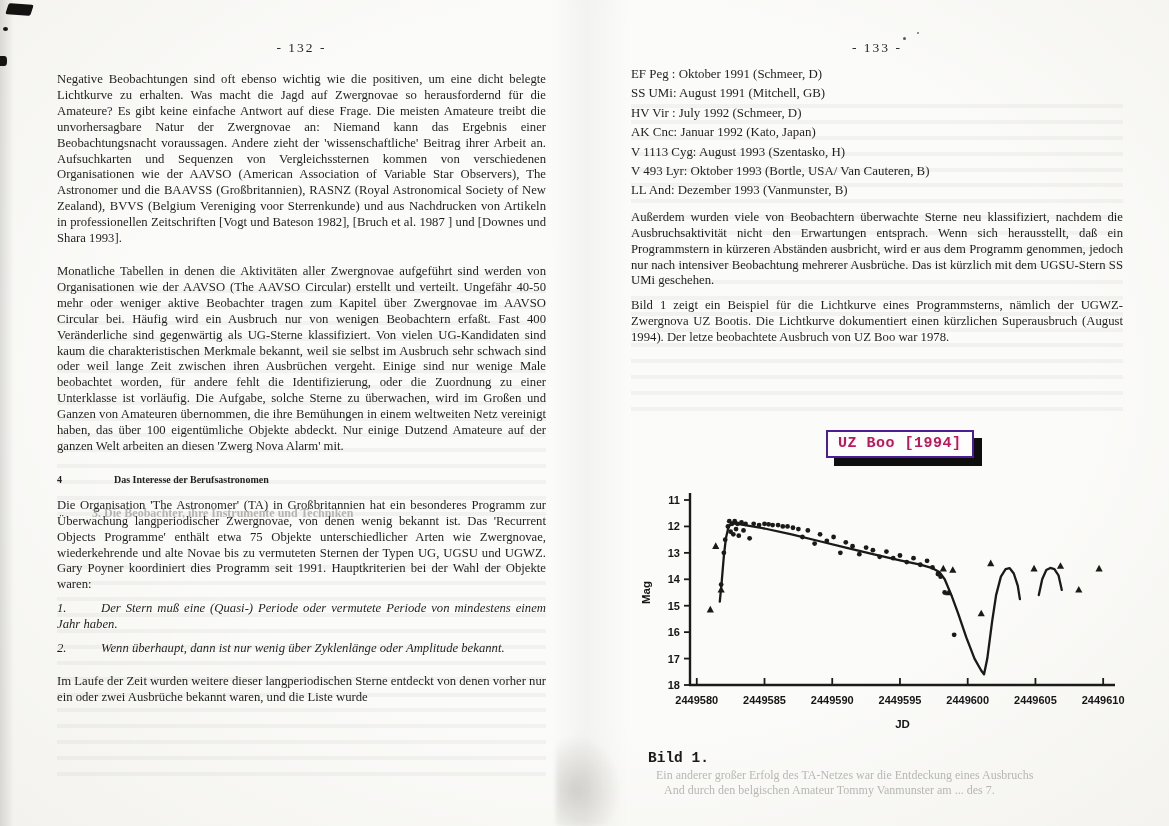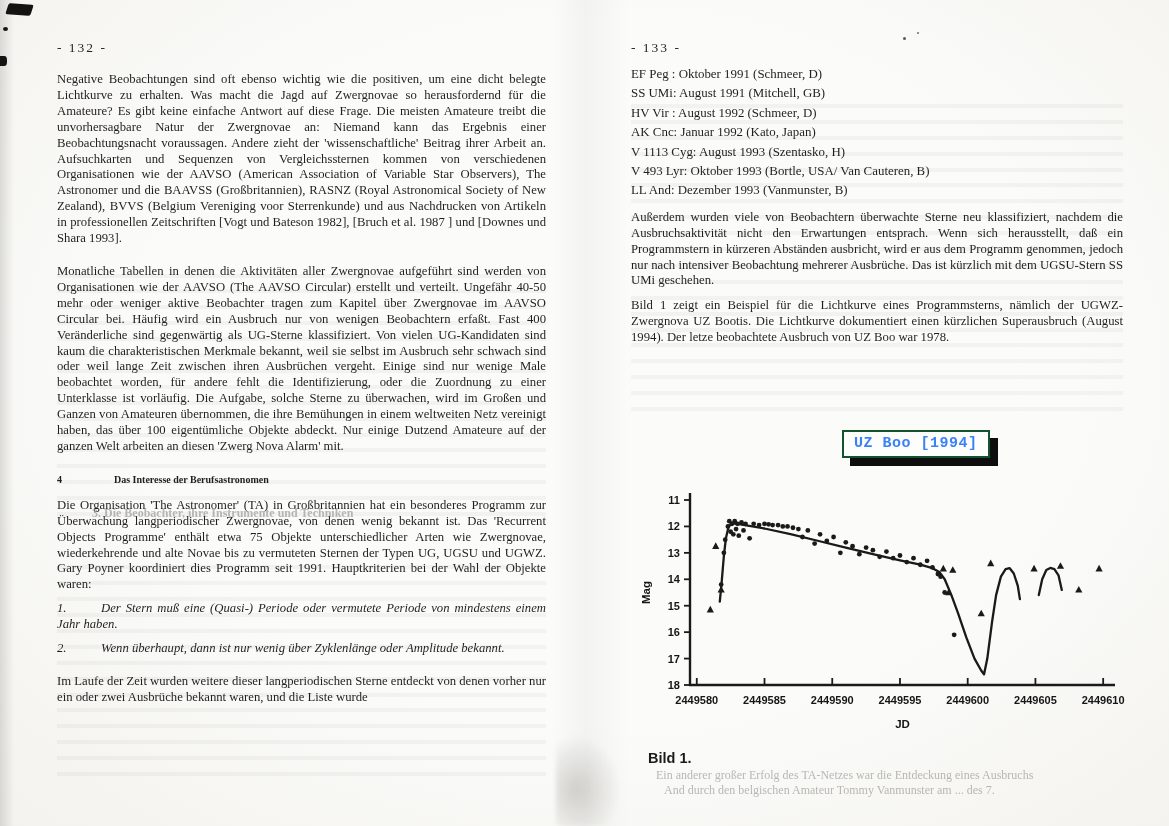--- a/index.html
+++ b/index.html
@@ -18,21 +18,21 @@
   .speck{position:absolute;background:#141311;}
   .speck.s1{left:7px;top:4px;width:25px;height:11px;transform:skew(-18deg,4deg);border-radius:2px;}
   .speck.s2{left:3px;top:27px;width:5px;height:4px;border-radius:50%;}
   .speck.s3{left:0;top:56px;width:7px;height:10px;border-radius:0 40% 40% 0;}
   .speck.s4{left:903px;top:37px;width:3px;height:3px;border-radius:50%;background:#5b5955;}
   .speck.s5{left:917px;top:32px;width:2px;height:2px;border-radius:50%;background:#6e6c68;}
 
   .page{position:absolute;top:40px;}
   .page-left{left:57px;width:489px;}
   .page-right{left:631px;width:492px;}
-  .page-number{text-align:left;font-size:13.5px;letter-spacing:2px;color:#262522;}
+  .page-number{text-align:center;font-size:13.5px;letter-spacing:2px;color:#262522;}
   .body-text{margin:0;font-size:12.7px;line-height:15.9px;text-align:justify;}
   .page-left .body-text.p1{margin-top:16px;}
   .body-text.p2{margin-top:17px;}
   .section-heading{margin-top:19px;font-size:10px;font-weight:bold;position:relative;z-index:2;}
   .sec-num{display:inline-block;width:57px;}
   .page-left .p3{margin-top:13px;}
   .hang{margin-top:8px;font-style:italic;}
   .hang .num{display:inline-block;width:44px;}
   .page-left .p4{margin-top:17px;}
 
@@ -44,29 +44,29 @@
   
   .bleed-tex{position:absolute;pointer-events:none;
     background:repeating-linear-gradient(0deg, rgba(0,0,0,0) 0 4px, rgba(95,93,88,.055) 4px 8px, rgba(0,0,0,0) 8px 15.9px);
     filter:blur(.5px);}
   .bleed-line{position:absolute;color:rgba(112,110,105,.48);filter:blur(.55px);
     font-size:12px;white-space:nowrap;pointer-events:none;}
   .bleed-line.bold{font-weight:bold;}
 
   
   .chart-block{position:absolute;left:628px;top:424px;width:512px;height:335px;}
-  .chart-title-box{position:absolute;left:214px;top:6px;background:#fdfdfb;
-    border:2px solid #14532d;box-shadow:8px 8px 0 #0e0e0e;padding:3px 10px 4px;
-    font-family:"Liberation Mono", monospace;font-weight:bold;font-size:15px;color:#3b82f6;
+  .chart-title-box{position:absolute;left:198px;top:6px;background:#fdfdfb;
+    border:2px solid #4c1d95;box-shadow:8px 8px 0 #0e0e0e;padding:3px 10px 4px;
+    font-family:"Liberation Mono", monospace;font-weight:bold;font-size:15px;color:#be185d;
     letter-spacing:.5px;white-space:nowrap;}
   .chart-svg{position:absolute;left:0;top:62px;}
   .ylab,.xlab{font:bold 11px "Liberation Sans", sans-serif;fill:#161616;}
   .axis-title{font:bold 11.5px "Liberation Sans", sans-serif;fill:#161616;}
   .figure-caption{position:absolute;left:648px;top:750px;
-    font-family:Liberation Sans, sans-serif;font-weight:bold;font-size:14.5px;color:#1b1a18;}
+    font-family:Liberation Mono, monospace;font-weight:bold;font-size:14.5px;color:#1b1a18;}
 </style>
 </head>
 <body>
 
 <div class="edge-shade-left"></div>
 <div class="gutter-shade"></div>
 <div class="gutter-smudge"></div>
 <div class="speck s1"></div>
 <div class="speck s2"></div>
 <div class="speck s3"></div>
@@ -90,21 +90,21 @@
   <p class="body-text hang"><span class="num">1.</span><span>Der Stern muß eine (Quasi-) Periode oder vermutete Periode von mindestens einem Jahr haben.</span></p>
   <p class="body-text hang"><span class="num">2.</span><span>Wenn überhaupt, dann ist nur wenig über Zyklenlänge oder Amplitude bekannt.</span></p>
   <p class="body-text p4">Im Laufe der Zeit wurden weitere dieser langperiodischen Sterne entdeckt von denen vorher nur ein oder zwei Ausbrüche bekannt waren, und die Liste wurde</p>
 </div>
 
 <div class="page page-right">
   <div class="page-number">- 133 -</div>
   <div class="star-list">
     <div>EF Peg : Oktober 1991 (Schmeer, D)</div>
     <div>SS UMi: August 1991 (Mitchell, GB)</div>
-    <div>HV Vir : August 1992 (Schmeer, D)</div>
+    <div>HV Vir : July 1992 (Schmeer, D)</div>
     <div>AK Cnc: Januar 1992 (Kato, Japan)</div>
     <div>V 1113 Cyg: August 1993 (Szentasko, H)</div>
     <div>V 493 Lyr: Oktober 1993 (Bortle, USA/ Van Cauteren, B)</div>
     <div>LL And: Dezember 1993 (Vanmunster, B)</div>
   </div>
   <p class="body-text p2">Außerdem wurden viele von Beobachtern überwachte Sterne neu klassifiziert, nachdem die Ausbruchsaktivität nicht den Erwartungen entsprach. Wenn sich herausstellt, daß ein Programmstern in kürzeren Abständen ausbricht, wird er aus dem Programm genommen, jedoch nur nach intensiver Beobachtung mehrerer Ausbrüche. Das ist kürzlich mit dem UGSU-Stern SS UMi geschehen.</p>
   <p class="body-text p3">Bild 1 zeigt ein Beispiel für die Lichtkurve eines Programmsterns, nämlich der UGWZ-Zwergnova UZ Bootis. Die Lichtkurve dokumentiert einen kürzlichen Superausbruch (August 1994). Der letze beobachtete Ausbruch von UZ Boo war 1978.</p>
 </div>
 
 <div class="chart-block">

